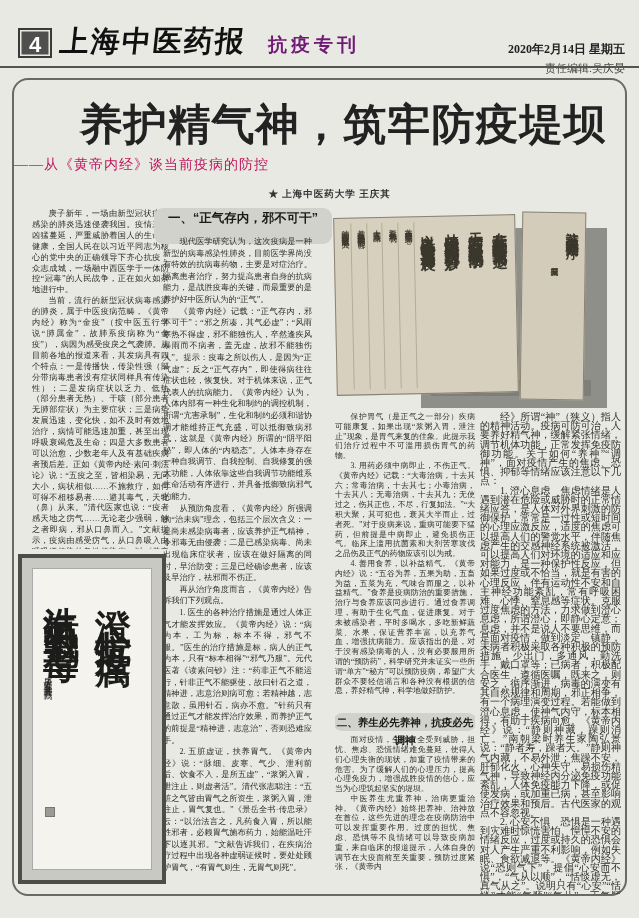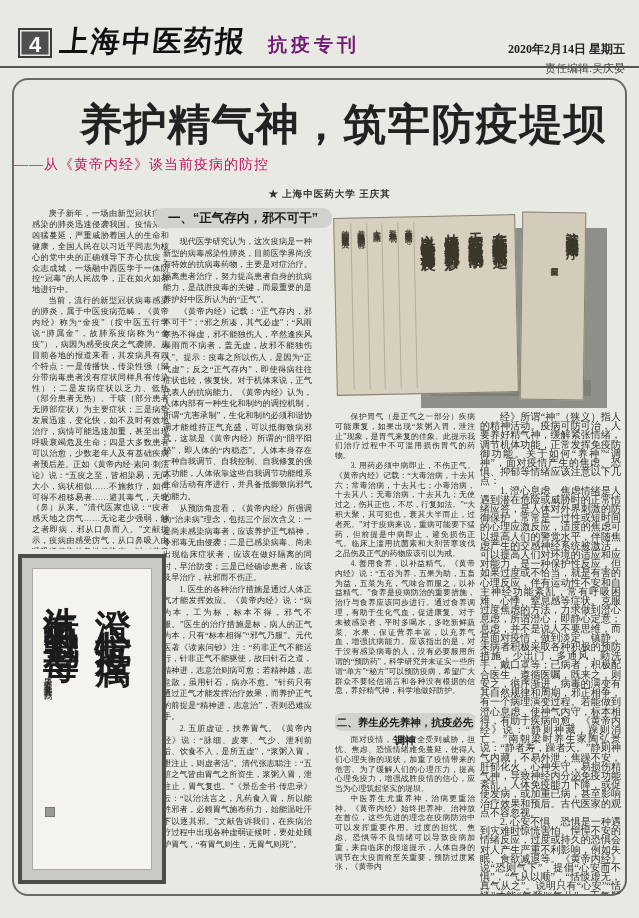--- a/index.html
+++ b/index.html
@@ -59,21 +59,21 @@
   .c1 { left:18px;  top:129px; width:137px; height:340px; font-size:8.2px; line-height:10.9px; }
   .c2 { left:149px; top:156px; width:149px; height:664px; font-size:8.2px; line-height:11.6px; }
   .c3 { left:321px; top:332px; width:140px; height:494px; font-size:7.8px; line-height:9.8px; }
   .c4 { left:466px; top:332px; width:141px; height:482px; font-size:10px; line-height:9.2px; }
 
   .sec-head {
     background:#d2d2cc; border-radius:9px; text-align:center;
     font-weight:bold; color:#1a1a18; font-family:"Liberation Sans",sans-serif;
   }
   .sec-head.h1 {
-    position:absolute; left:140px; top:128px; width:178px; height:20px;
+    position:absolute; left:140px; top:128px; width:178px; height:36px;
     line-height:20px; font-size:12.5px;
   }
   .sec-head.h2 {
     margin:17px 0 4px -2px; width:144px; height:18px; line-height:18px; font-size:10.5px;
     text-indent:0;
   }
   .turn { text-align:right; font-weight:bold; text-indent:0; }
 
   
   .photo { position:absolute; left:321px; top:132px; width:276px; height:196px; }
@@ -144,20 +144,21 @@
       <p>庚子新年，一场由新型冠状病毒感染的肺炎迅速侵袭我国。疫情来势凶猛蔓延，严重威胁着国人的生命和健康，全国人民在以习近平同志为核心的党中央的正确领导下齐心抗疫，众志成城，一场融中西医学于一体防控“冠毒”的人民战争，正在如火如荼地进行中。</p>
       <p>当前，流行的新型冠状病毒感染的肺炎，属于中医疫病范畴，《黄帝内经》称为“金疫”（按中医五行学说“肺属金”，故肺系疫病称为“金疫”），病因为感受疫戾之气袭肺。从目前各地的报道来看，其发病具有四个特点：一是传播快，传染性强（部分带病毒患者没有症状同样具有传染性）；二是发病症状以乏力、低热（部分患者无热）、干咳（部分患者无肺部症状）为主要症状；三是病势发展迅速，变化快，如不及时有效地治疗，病情可能迅速加重，甚至出现呼吸衰竭危及生命；四是大多数患者可以治愈，少数老年人及有基础疾病者预后差。正如《黄帝内经·素问·刺法论》说：“五疫之至，皆相染易，无问大小，病状相似……不施救疗，如何可得不相移易者……避其毒气，天牝（鼻）从来。”清代医家也说：“疫者感天地之疠气……无论老少强弱，触之者即病，邪从口鼻而入。”文献提示，疫病由感受疠气，从口鼻吸入由呼吸道传染的急性传染病。以《黄帝内经》为出发点，结合当前疫情防控实践的有关报道，谈一些体会，供大家参考，希望求正于高明。</p>
     </div>
 
   <div class="sec-head h1">一、“正气存内，邪不可干”</div>
 
   <div class="col c2">
       <p>现代医学研究认为，这次疫病是一种新型的病毒感染性肺炎，目前医学界尚没有特效的抗病毒药物，主要是对症治疗。隔离患者治疗，努力提高患者自身的抗病能力，是战胜疫毒的关键，而最重要的是养护好中医所认为的“正气”。</p>
       <p>《黄帝内经》记载：“正气存内，邪不可干”；“邪之所凑，其气必虚”；“风雨寒热不得虚，邪不能独伤人，卒然逢疾风暴雨而不病者，盖无虚，故邪不能独伤人”。提示：疫毒之所以伤人，是因为“正气虚”；反之“正气存内”，即使得病往往症状也轻，恢复快。对于机体来说，正气代表人的抗病能力。《黄帝内经》认为，人体内部有一种生化和制约的调控机制，所谓“亢害承制”，生化和制约必须和谐协调才能维持正气充盛，可以抵御致病邪气，这就是《黄帝内经》所谓的“阴平阳秘”，即人体的“内稳态”。人体本身存在一种自我调节、自我控制、自我修复的强大功能，人体依靠这些自我调节功能维系生命活动有序进行，并具备抵御致病邪气的能力。</p>
       <p>从预防角度看，《黄帝内经》所强调的“治未病”理念，包括三个层次含义：一是尚未感染病毒者，应该养护正气精神，令邪毒无由侵袭；二是已感染病毒、尚未出现临床症状者，应该在做好隔离的同时，早治防变；三是已经确诊患者，应该及早治疗，祛邪而不伤正。</p>
+      <p>再从治疗角度而言，《黄帝内经》告诉我们下列观点。</p>
       <p>1. 医生的各种治疗措施是通过人体正气才能发挥效应。《黄帝内经》说：“病为本，工为标，标本不得，邪气不服。”医生的治疗措施是标，病人的正气为本，只有“标本相得”“邪气乃服”。元代医著《读素问钞》注：“药非正气不能运行，针非正气不能驱使，故曰针石之道，精神进，志意治则病可愈；若精神越，志意散，虽用针石，病亦不愈。”针药只有通过正气才能发挥治疗效果，而养护正气的前提是“精神进，志意治”，否则恐难应手。</p>
       <p>2. 五脏虚证，扶养胃气。《黄帝内经》说：“脉细、皮寒、气少、泄利前后、饮食不入，是所五虚”，“浆粥入胃，泄注止，则虚者活”。清代张志聪注：“五脏之气皆由胃气之所资生，浆粥入胃，泄注止，胃气复也。”《景岳全书·传忠录》云：“以治法言之，凡药食入胃，所以能胜邪者，必赖胃气施布药力，始能温吐汗下以逐其邪。”文献告诉我们，在疾病治疗过程中出现各种虚弱证候时，要处处顾护胃气，“有胃气则生，无胃气则死”。</p>
     </div>
 
   <div class="photo">
     <div class="shadow"></div>
     <div class="strip"></div>
     <div class="spread">
       <div class="vcol big">在昔有熊御宇軒轅元元不遐</div>
       <div class="vcol big">天師砭石而登諸壽域迥阴于</div>

